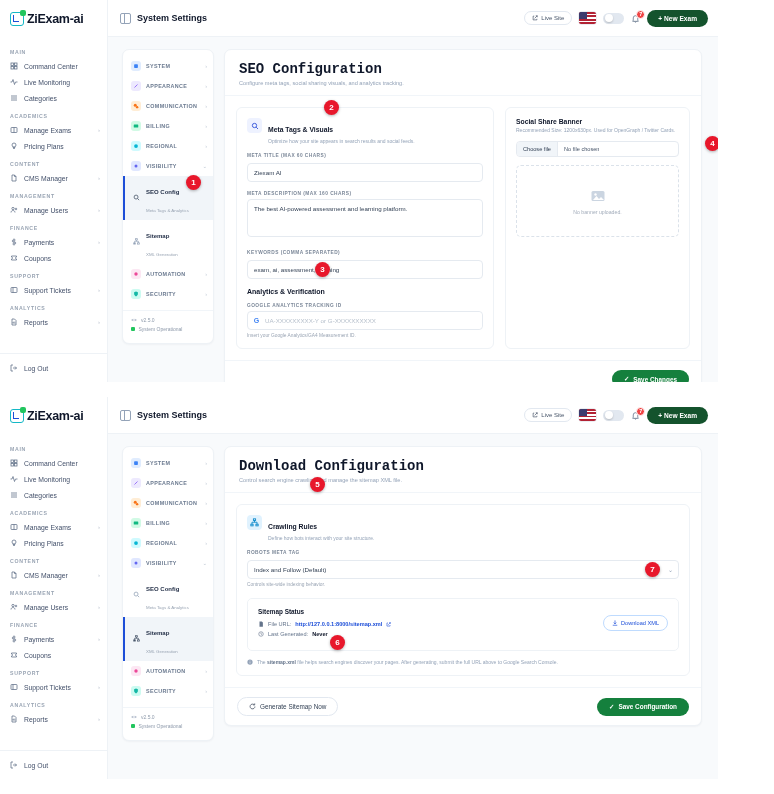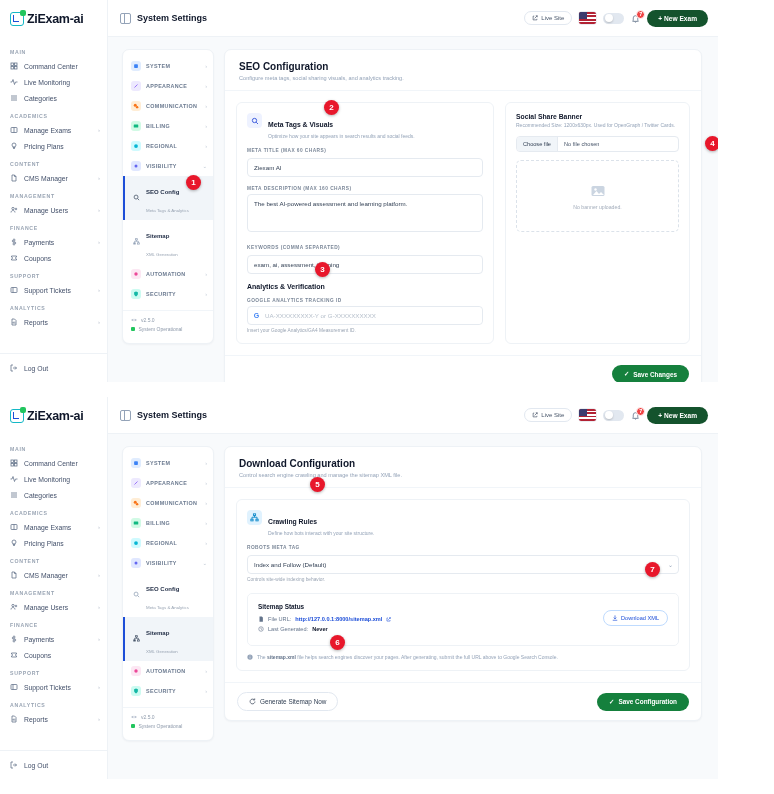--- a/index.html
+++ b/index.html
@@ -113,21 +113,21 @@
   .snav-foot div { display:flex; align-items:center; gap:4px; font-size: 5px; color:#8e9aab; margin-bottom: 3px; }
   .dot-green { width: 3.5px; height: 3.5px; background:#22c55e; border-radius: 1px; flex:none; }
 
   
   .panel {
     flex: 1; background: #fff; border: 1px solid #eef2f6; border-radius: 7px;
     box-shadow: 0 1px 2px rgba(16,24,40,.04); display: flex; flex-direction: column;
     overflow: hidden; height: fit-content;
   }
   .panel-head { padding: 11px 14px 9px; border-bottom: 1px solid #f1f5f9; }
-  .panel-head h1 { font-size: 10px; font-weight: 700; color: #0f172a; }
+  .panel-head h1 { font-size: 14px; font-weight: 700; color: #0f172a; font-family: Liberation Mono, monospace; }
   .panel-head p { font-size: 5.6px; color: #94a3b8; margin-top: 3px; }
   .panel-body { padding: 11px; display: flex; gap: 11px; }
   .card {
     border: 1px solid #eef2f6; border-radius: 6px; padding: 10px; background:#fff;
   }
   .card-head { display: flex; align-items: flex-start; gap: 6px; margin-bottom: 9px; }
   .card-ic {
     width: 15px; height: 15px; border-radius: 4px; flex: none;
     display: flex; align-items: center; justify-content: center;
   }

